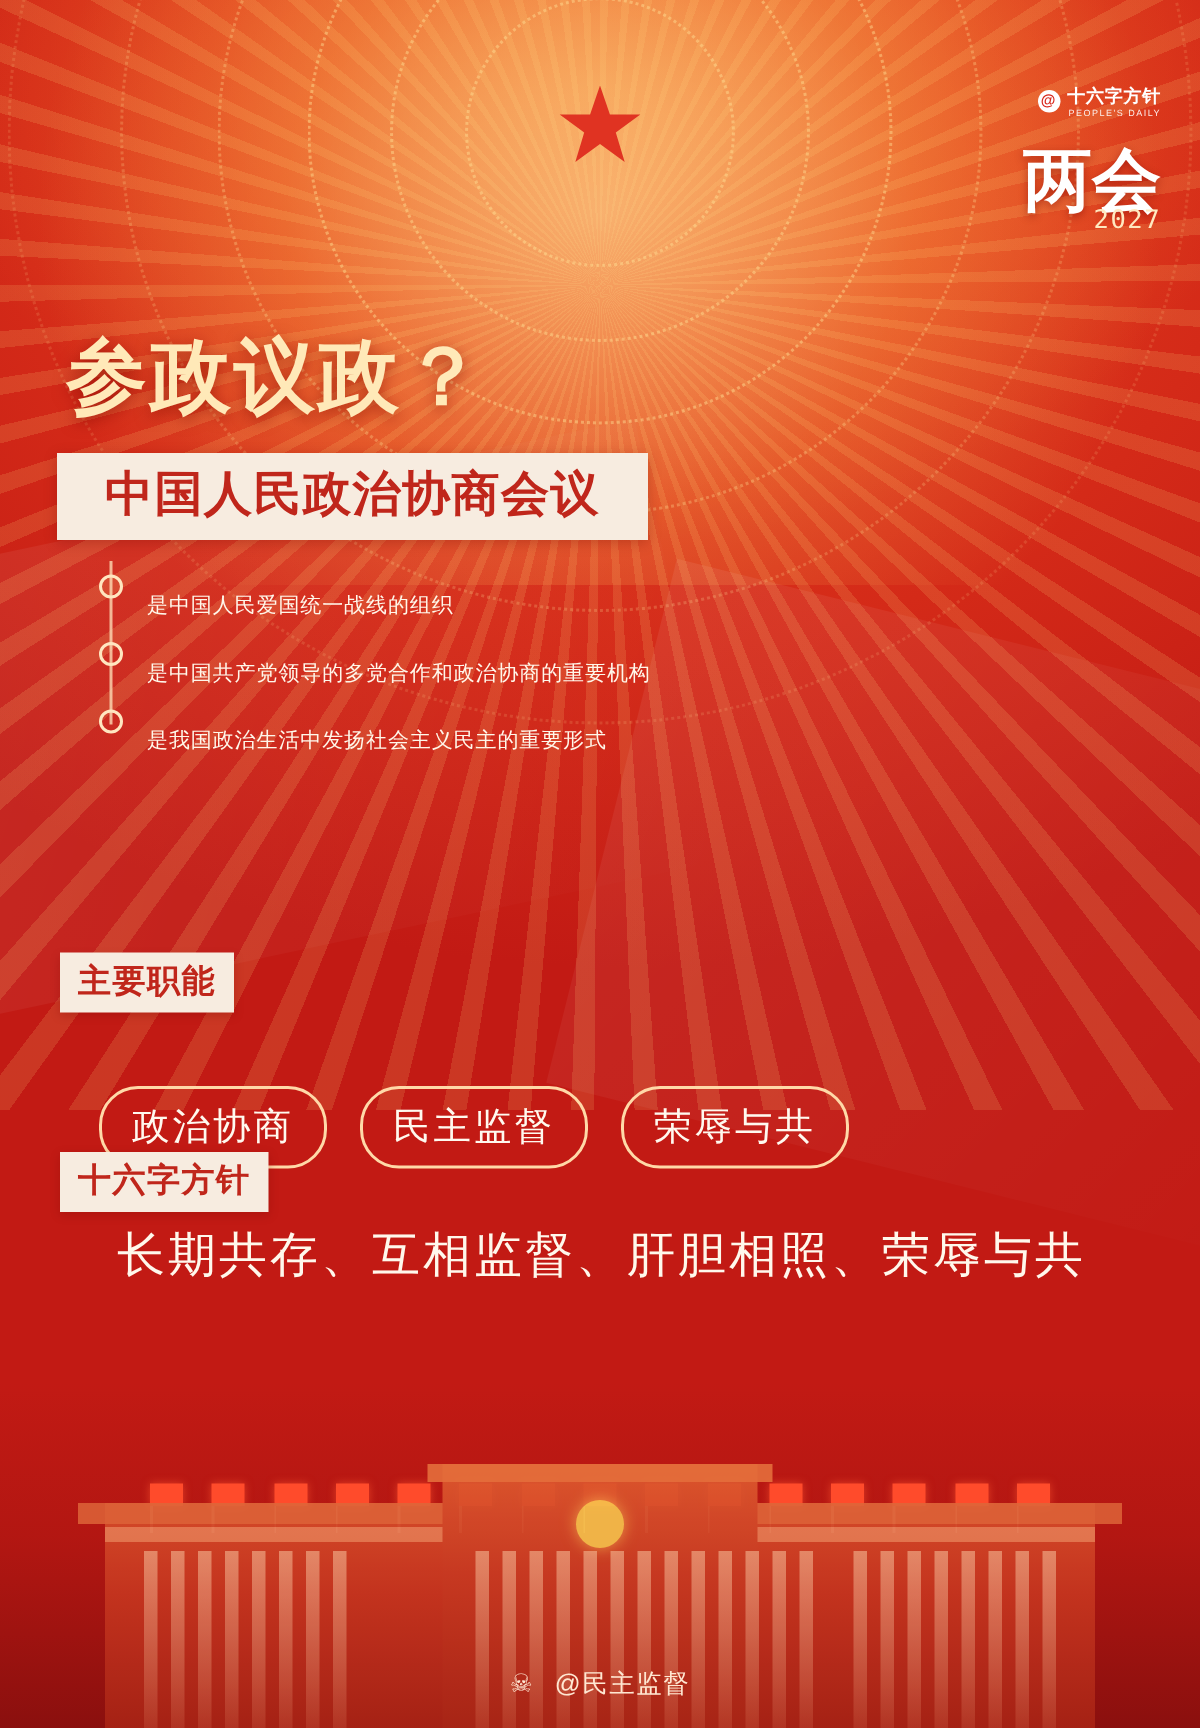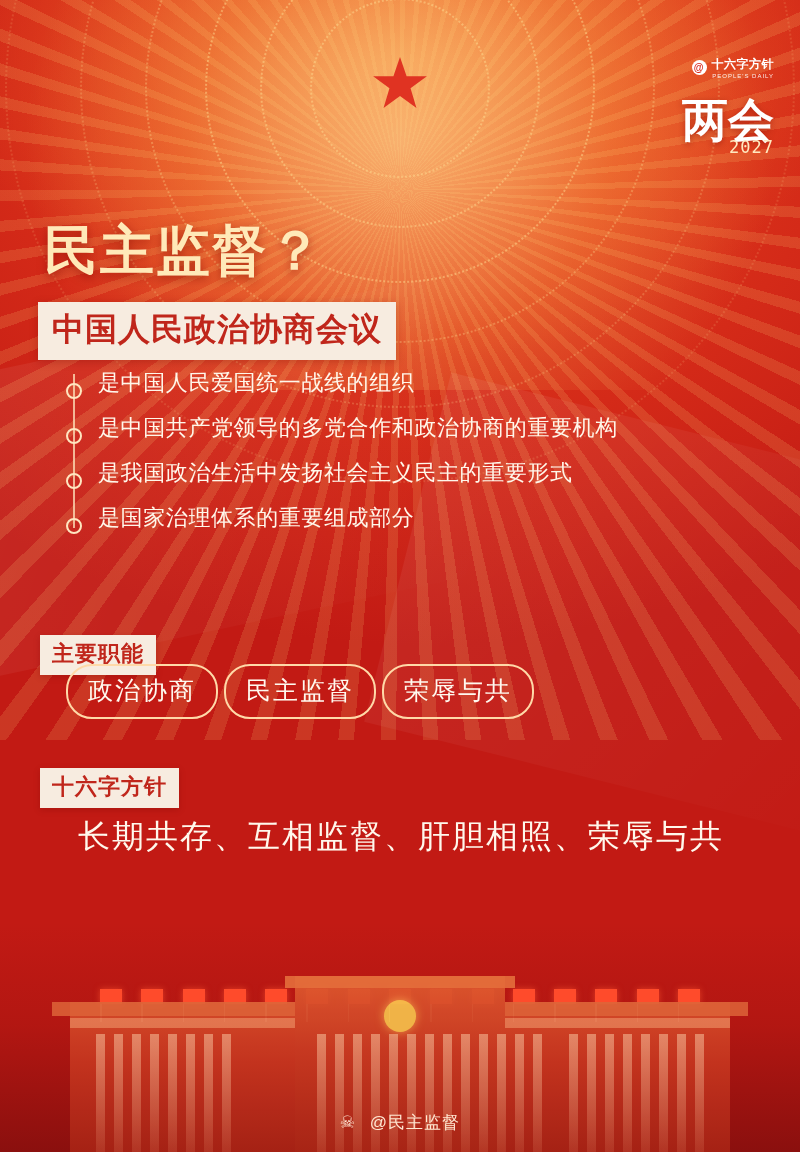--- a/index.html
+++ b/index.html
@@ -95,59 +95,59 @@
     position: absolute; left: 44px; top: 215px;
     font-size: 54px; font-weight: bold; color: #ffe9b8;
     letter-spacing: 2px;
     text-shadow: 0 3px 10px rgba(130,10,0,0.55);
     font-family: "DejaVu Sans", sans-serif;
   }
   #subtitle-chip {
     position: absolute; left: 38px; top: 302px;
     background: #f7ece0; color: #c0261b;
     font-size: 32px; font-weight: bold; letter-spacing: 1px;
-    padding: 6px 14px 8px;
+    padding: 6px 32px 8px;
     box-shadow: 0 2px 8px rgba(120,10,0,0.3);
   }
 
   
   #bullets {
     position: absolute; left: 66px; top: 368px; width: 680px;
   }
   #bullets .line {
     position: absolute; left: 7px; top: 6px; bottom: 20px;
     width: 2px; background: rgba(255,230,190,0.75);
   }
   #bullets ul { list-style: none; position: relative; }
   #bullets li {
     position: relative;
     height: 45px;
-    display: flex; align-items: flex-start;
-    color: #fff7ea; font-size: 22px; letter-spacing: .6px;
+    display: flex; align-items: flex-end;
+    color: #fff7ea; font-size: 14px; letter-spacing: .6px;
     padding-left: 32px;
   }
   #bullets li .dot {
     position: absolute; left: 0; top: 50%; margin-top: -8px;
     width: 16px; height: 16px; border-radius: 50%;
     border: 2px solid #ffe6c0; background: transparent;
   }
 
   .sec-chip {
     position: absolute;
     background: #f7ece0; color: #c0261b;
     font-size: 22px; font-weight: bold; letter-spacing: 1px;
     padding: 4px 12px 6px;
     box-shadow: 0 2px 6px rgba(120,10,0,0.28);
   }
   #chip-func { left: 40px; top: 635px; }
   #chip-policy { left: 40px; top: 768px; }
 
   #functions {
-    position: absolute; left: 66px; top: 664px;
-    display: flex; gap: 6px;
+    position: absolute; left: 66px; top: 724px;
+    display: flex; gap: 22px;
   }
   #functions .pill {
     border: 2px solid #ffd9a8;
     border-radius: 26px;
     color: #fff9ef;
     font-size: 25px; letter-spacing: 2px;
     padding: 8px 20px 10px;
   }
   #slogan {
     position: absolute; left: 78px; top: 815px;
@@ -254,43 +254,39 @@
         <span class="brandcn">十六字方针</span>
         <span class="branden">PEOPLE'S DAILY</span>
       </span>
     </div>
     <div class="lianghui">两会</div>
     <div class="year">2027</div>
   </div>
 
   <div id="content">
 
-    <div id="headline">民主监督？</div>
+    <div id="headline">参政议政？</div>
 
     <div id="subtitle-chip">中国人民政治协商会议</div>
 
     <div id="bullets">
       <div class="line"></div>
       <ul>
         <li>
           <span class="dot"></span>
           <span>是中国人民爱国统一战线的组织</span>
         </li>
         <li>
           <span class="dot"></span>
           <span>是中国共产党领导的多党合作和政治协商的重要机构</span>
         </li>
         <li>
           <span class="dot"></span>
           <span>是我国政治生活中发扬社会主义民主的重要形式</span>
         </li>
-        <li>
-          <span class="dot"></span>
-          <span>是国家治理体系的重要组成部分</span>
-        </li>
       </ul>
     </div>
 
     <div id="chip-func" class="sec-chip">主要职能</div>
 
     <div id="functions">
       <div class="pill">政治协商</div>
       <div class="pill">民主监督</div>
       <div class="pill">荣辱与共</div>
     </div>

